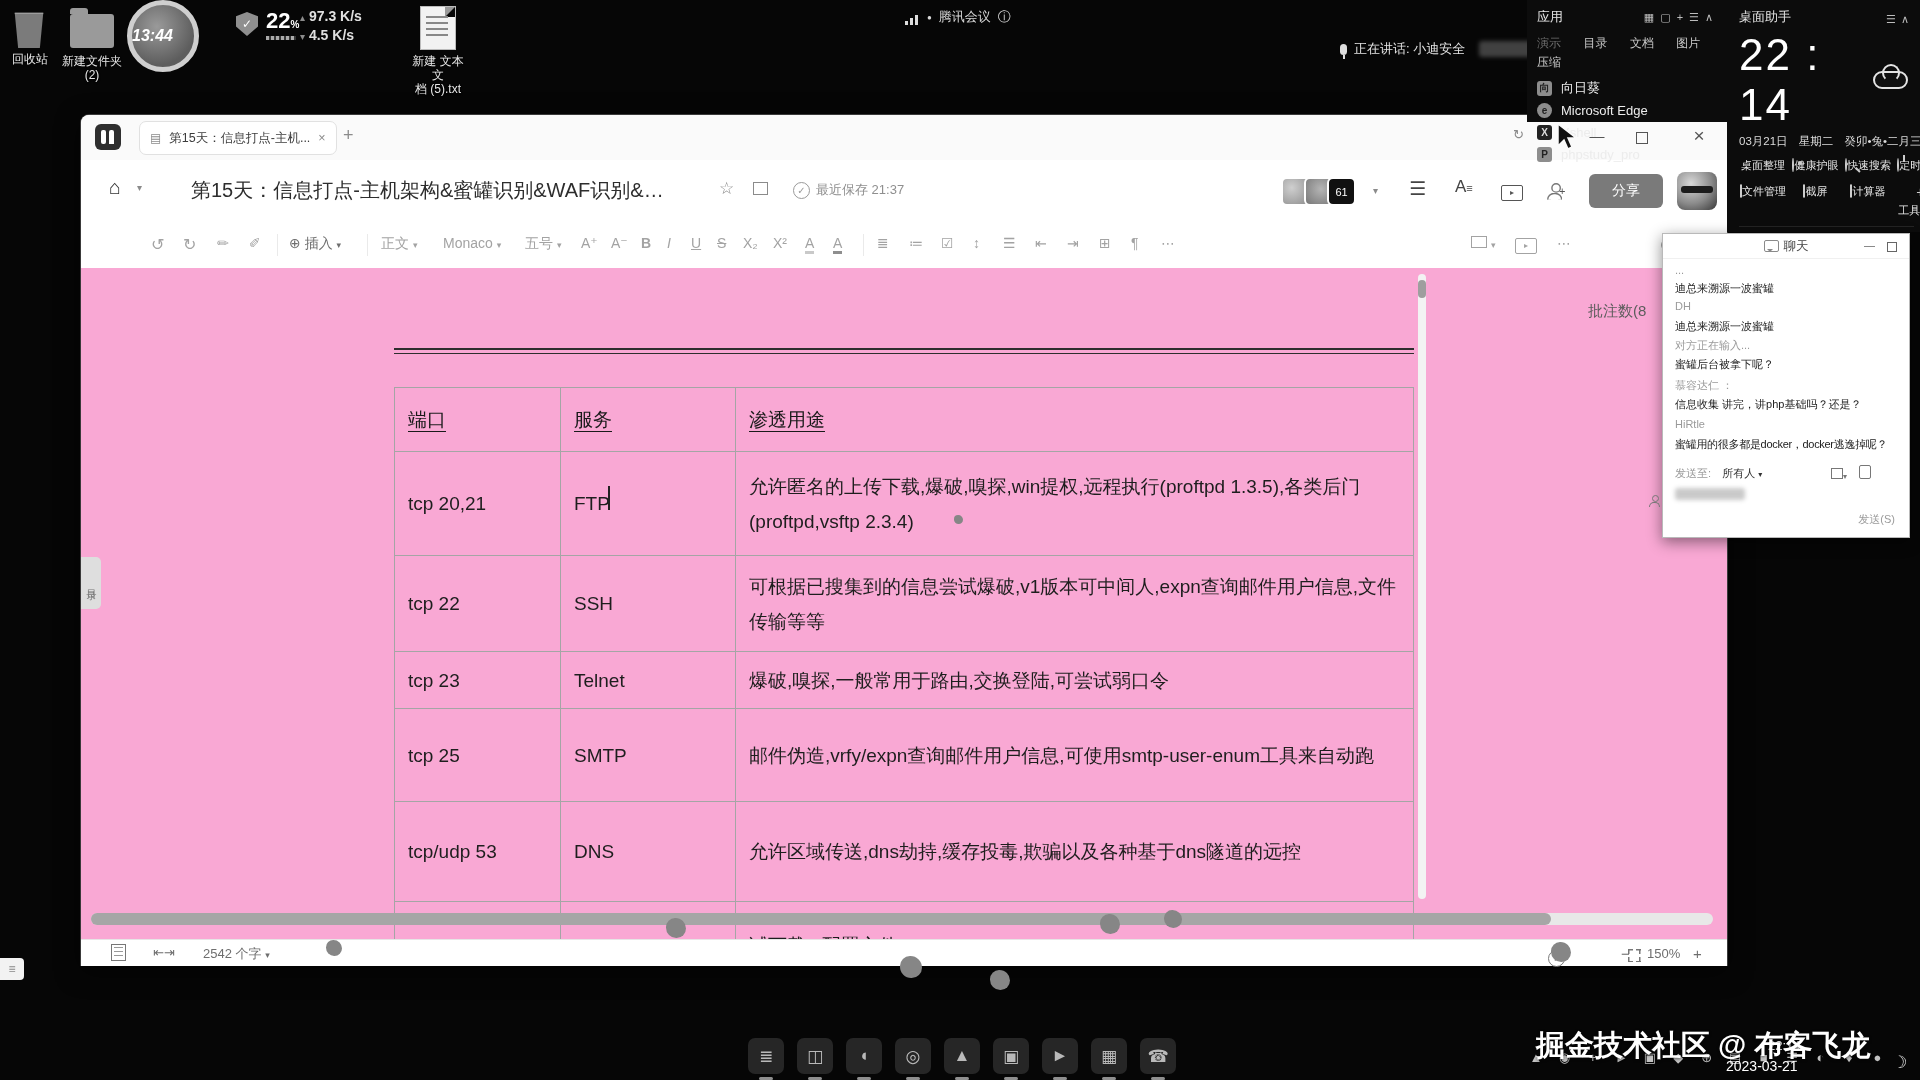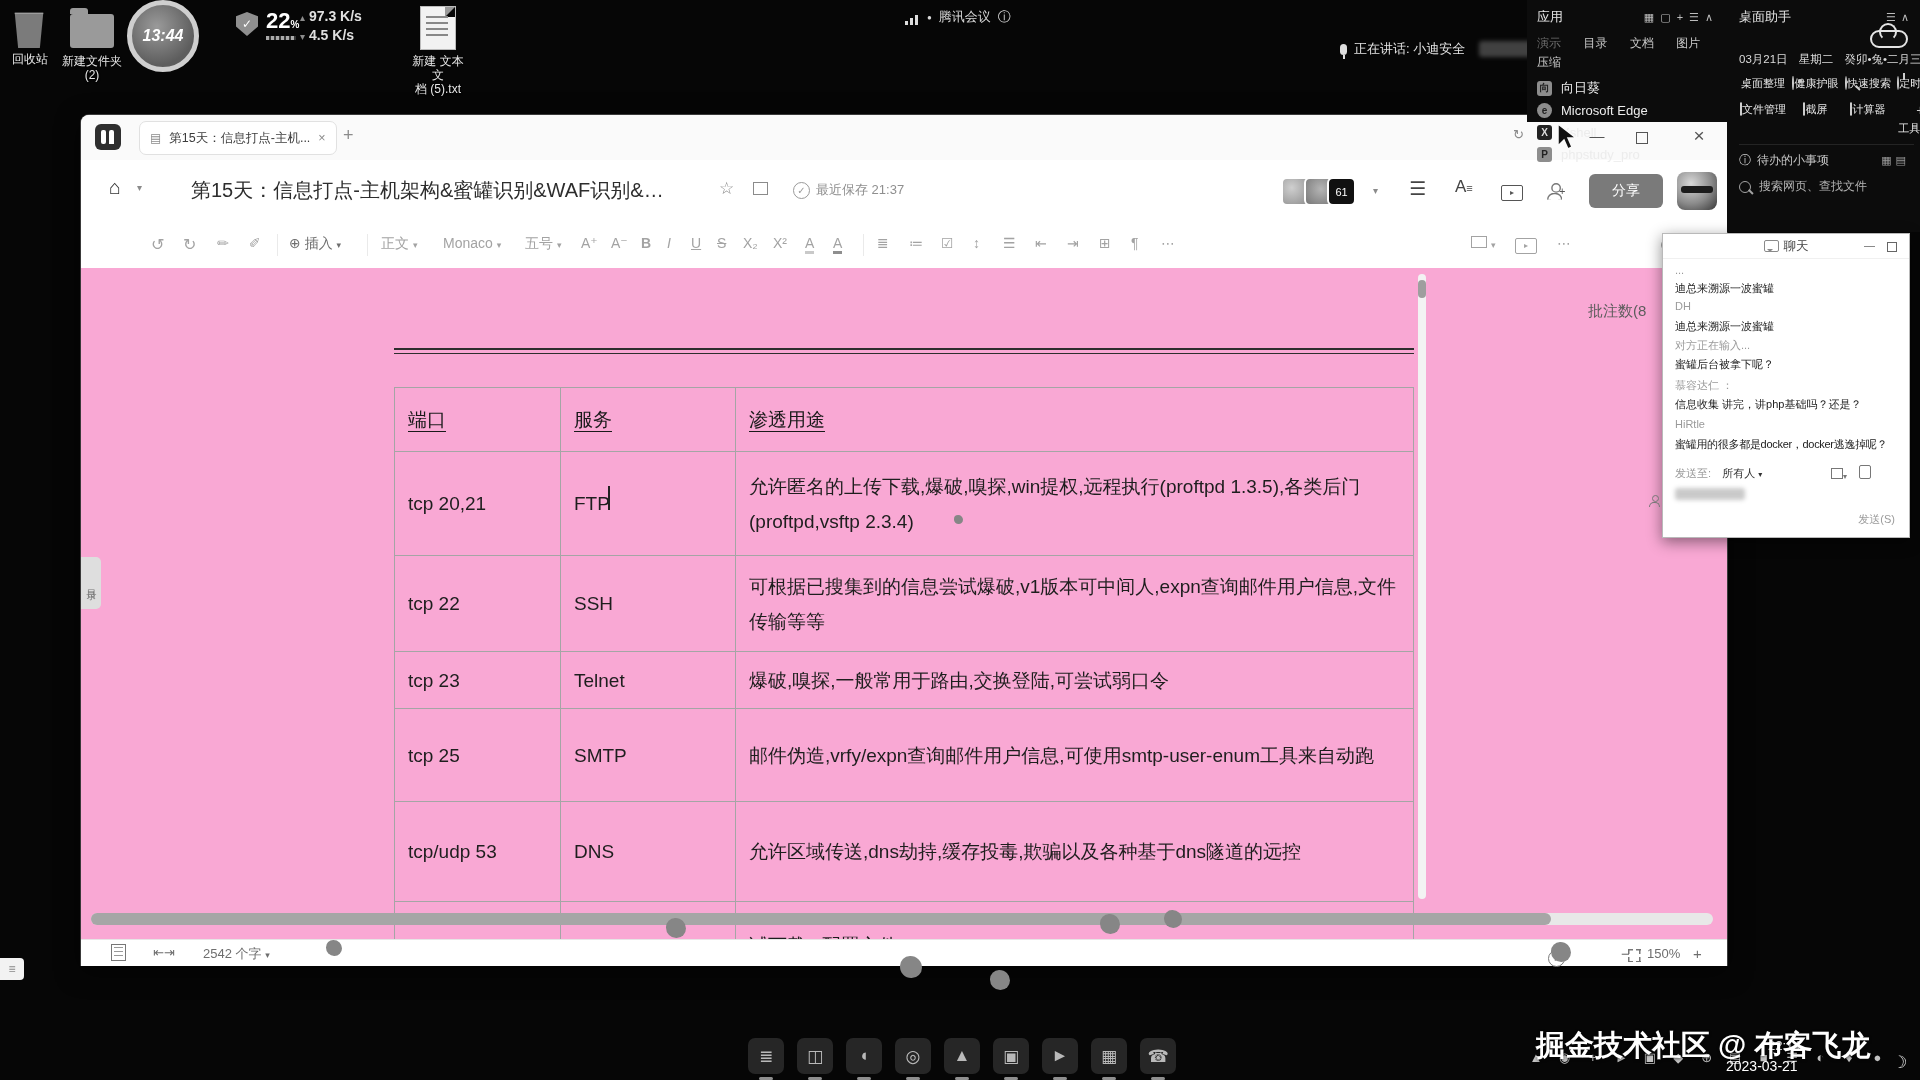--- a/index.html
+++ b/index.html
@@ -1,21 +1,21 @@
 <!DOCTYPE html>
 <html><head>
 <meta charset="utf-8">
 <style>
   html,body{margin:0;padding:0;width:1920px;height:1080px;background:#060606;overflow:hidden;
     font-family:"Liberation Sans","DejaVu Sans",sans-serif;-webkit-font-smoothing:antialiased;}
   .abs{position:absolute;}
   
   .dlabel{color:#e8e8e8;font-size:12px;text-align:center;text-shadow:0 1px 2px #000;line-height:14px;}
   .clockwidget{width:72px;height:72px;border-radius:50%;background:radial-gradient(circle at 40% 35%,#9a9a9a,#5d5d5d 70%);
-    border:5px solid #cfcfcf;box-sizing:border-box;display:flex;align-items:center;justify-content:center;
+    border:5px solid #cfcfcf;box-sizing:border-box;display:flex;align-items:center;
     color:#fff;font-weight:bold;font-size:16px;font-style:italic;}
   .netrow{color:#e0e0e0;font-size:14px;font-weight:bold;white-space:nowrap;}
   .shield{width:22px;height:24px;background:#8f8f8f;clip-path:polygon(50% 0,100% 18%,100% 60%,50% 100%,0 60%,0 18%);
     display:flex;align-items:center;justify-content:center;color:#fff;font-size:12px;}
   .txticon{width:34px;height:42px;background:#f2f2f2;border:1px solid #bbb;position:relative;}
   .txticon:before{content:"";position:absolute;right:0;top:0;border:5px solid #999;border-color:#999 #060606 #060606 #999;}
   .txticon:after{content:"";position:absolute;left:5px;top:9px;width:22px;height:24px;
     background:repeating-linear-gradient(#888 0 2px,transparent 2px 6px);}
   .foldericon{width:44px;height:34px;background:#9a9a9a;border-radius:3px;position:relative;}
   .foldericon:before{content:"";position:absolute;top:-6px;left:0;width:18px;height:6px;background:#9a9a9a;border-radius:3px 3px 0 0;}
@@ -202,27 +202,28 @@
         <span>Xshell</span>
       </div>
     <div class="applist-item">
         <span class="appmini">P</span>
         <span>phpstudy_pro</span>
       </div>
   </div>
 </div>
 
 <div class="abs panel" style="left:1727px;top:0;width:193px;height:232px;z-index:40;box-sizing:border-box;padding:8px 6px 0 12px">
-  <div style="display:flex;align-items:center">
+  <div style="display:flex;align-items:flex-end">
     <span class="ptitle">桌面助手</span>
     <span style="margin-left:auto;color:#bdbdbd;font-size:11px;letter-spacing:5px">
       <span>☰</span><span>∧</span>
     </span>
   </div>
   <div style="display:flex;align-items:center;margin-top:4px">
+    <span class="bigtime">22 : 14</span>
     <span class="cloud" style="margin-left:auto;margin-right:6px"></span>
   </div>
   <div style="font-size:11.5px;color:#dcdcdc;margin-top:4px;white-space:nowrap">
     <span>03月21日</span>
     <span style="margin-left:8px">星期二</span>
     <span style="margin-left:8px">癸卯•兔•二月三十</span>
   </div>
   <div style="margin-top:9px;white-space:nowrap">
     <span class="qa"><span class="gridico"></span><span>桌面整理</span></span>
     <span class="qa"><span class="eyeico"></span><span>健康护眼</span></span>

